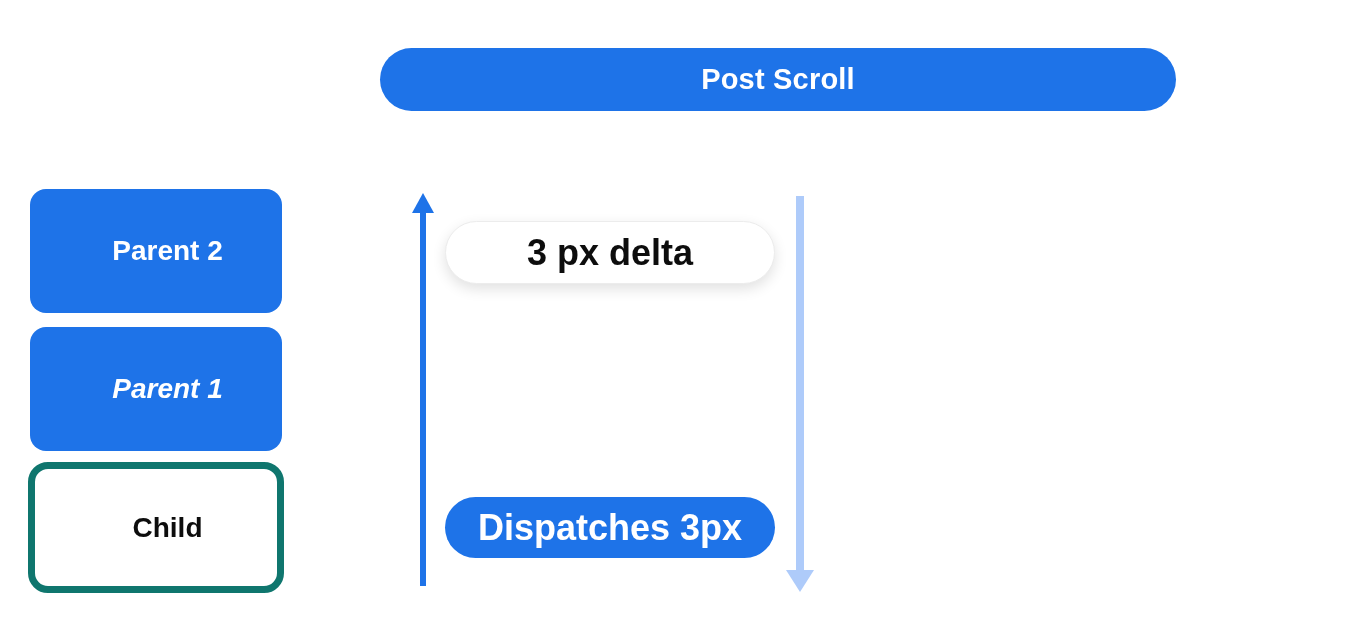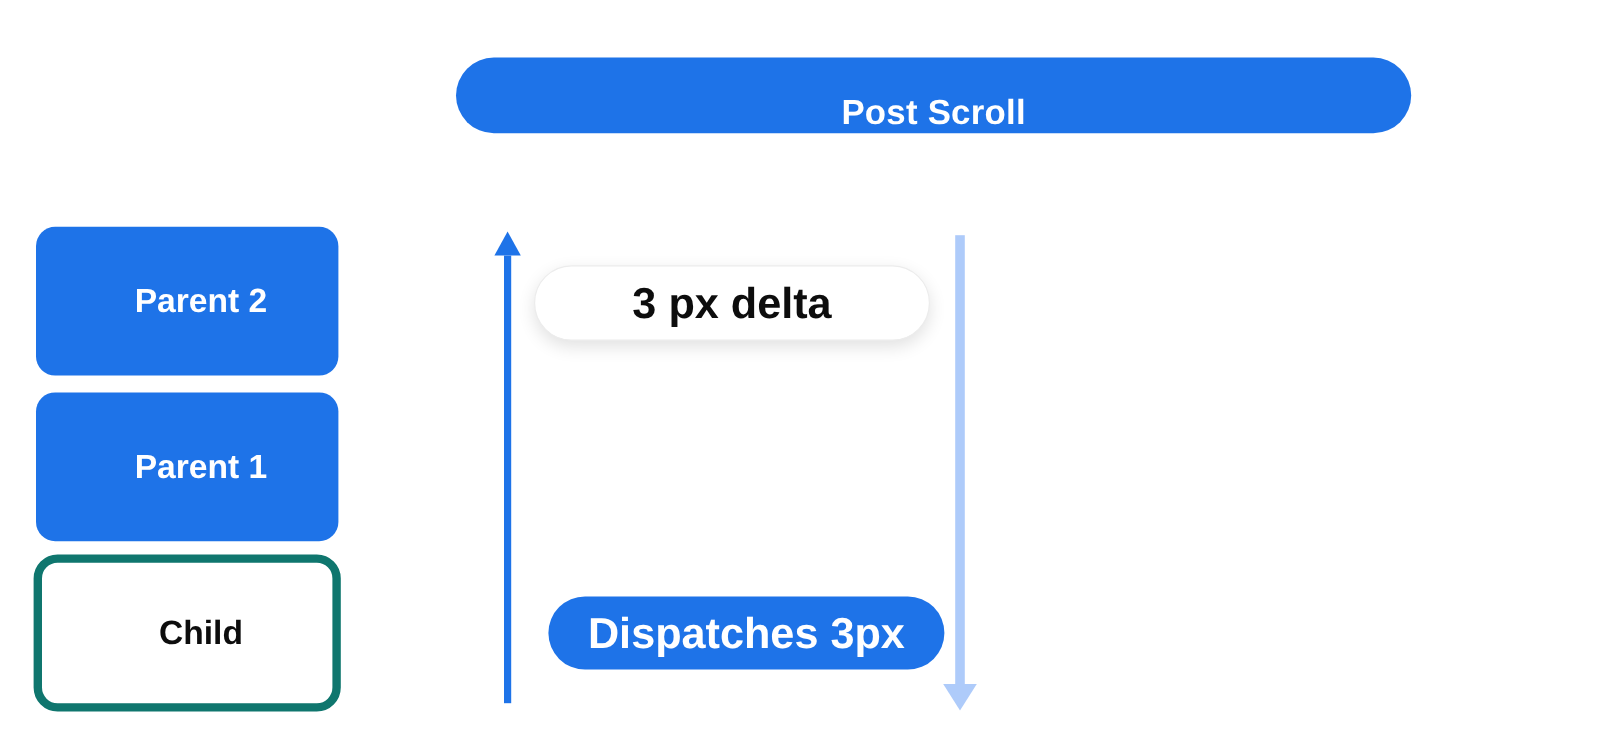--- a/index.html
+++ b/index.html
@@ -18,21 +18,21 @@
   
   .banner {
     position: absolute;
     left: 380px;
     top: 48px;
     width: 796px;
     height: 63px;
     background: #1E73E8;
     border-radius: 32px;
     display: flex;
-    align-items: flex-end;
+    align-items: center;
     justify-content: center;
     color: #ffffff;
     font-size: 29px;
     font-weight: 700;
     letter-spacing: 0.2px;
   }
   
   .box {
     position: absolute;
     display: flex;
@@ -45,21 +45,21 @@
   }
   .box.filled {
     left: 30px;
     width: 252px;
     height: 124px;
     background: #1E73E8;
     border-radius: 16px;
     color: #ffffff;
   }
   .box.parent2 { top: 189px; }
-  .box.parent1 { top: 327px; }
+  .box.parent1 { top: 327px; font-style: italic; }
   .box.outlined {
     left: 28px;
     top: 462px;
     width: 256px;
     height: 131px;
     background: #ffffff;
     border: 7px solid #0f766e;
     border-radius: 20px;
     color: #0D0D0D;
   }
@@ -121,21 +121,21 @@
     left: 445px;
     top: 221px;
     width: 330px;
     height: 63px;
     background: #ffffff;
     border: 1px solid #ececec;
     box-shadow: 0 5px 14px rgba(0,0,0,0.12);
     color: #0D0D0D;
   }
   .pill.dispatch {
-    left: 457px;
+    left: 445px;
     top: 497px;
     width: 330px;
     height: 61px;
     background: #1E73E8;
     color: #ffffff;
   }
 </style>
 </head>
 <body>
 

